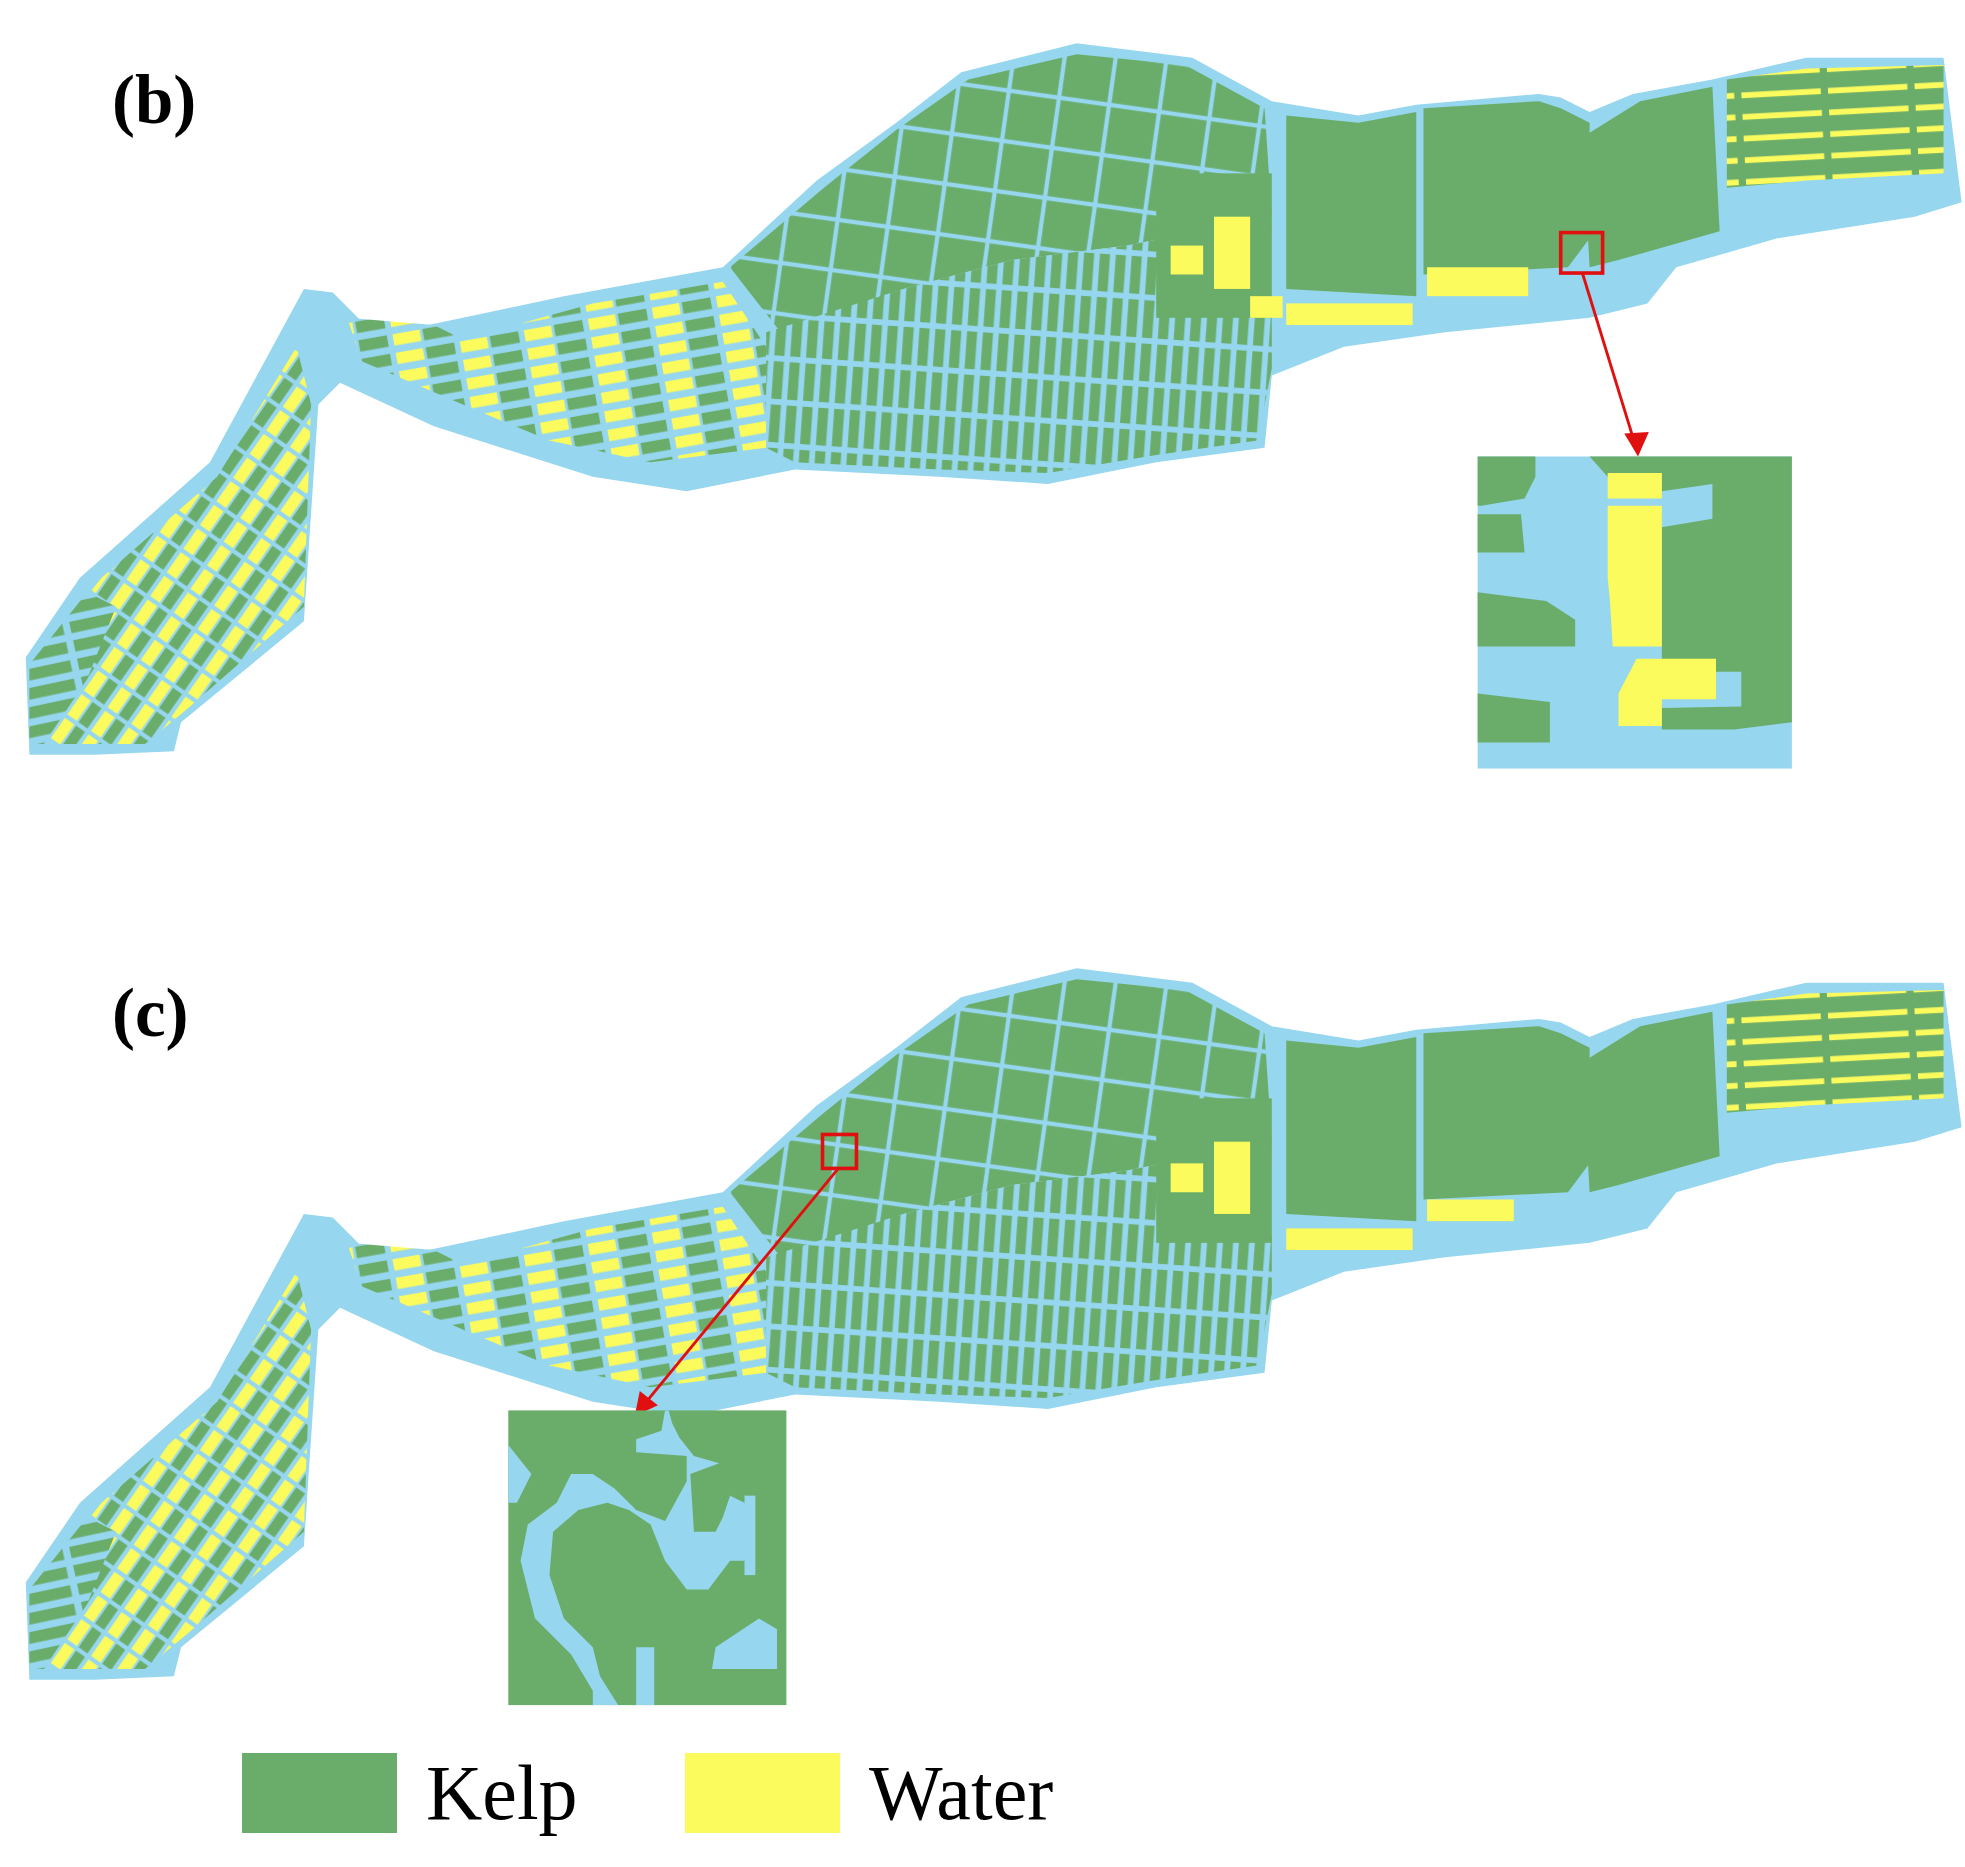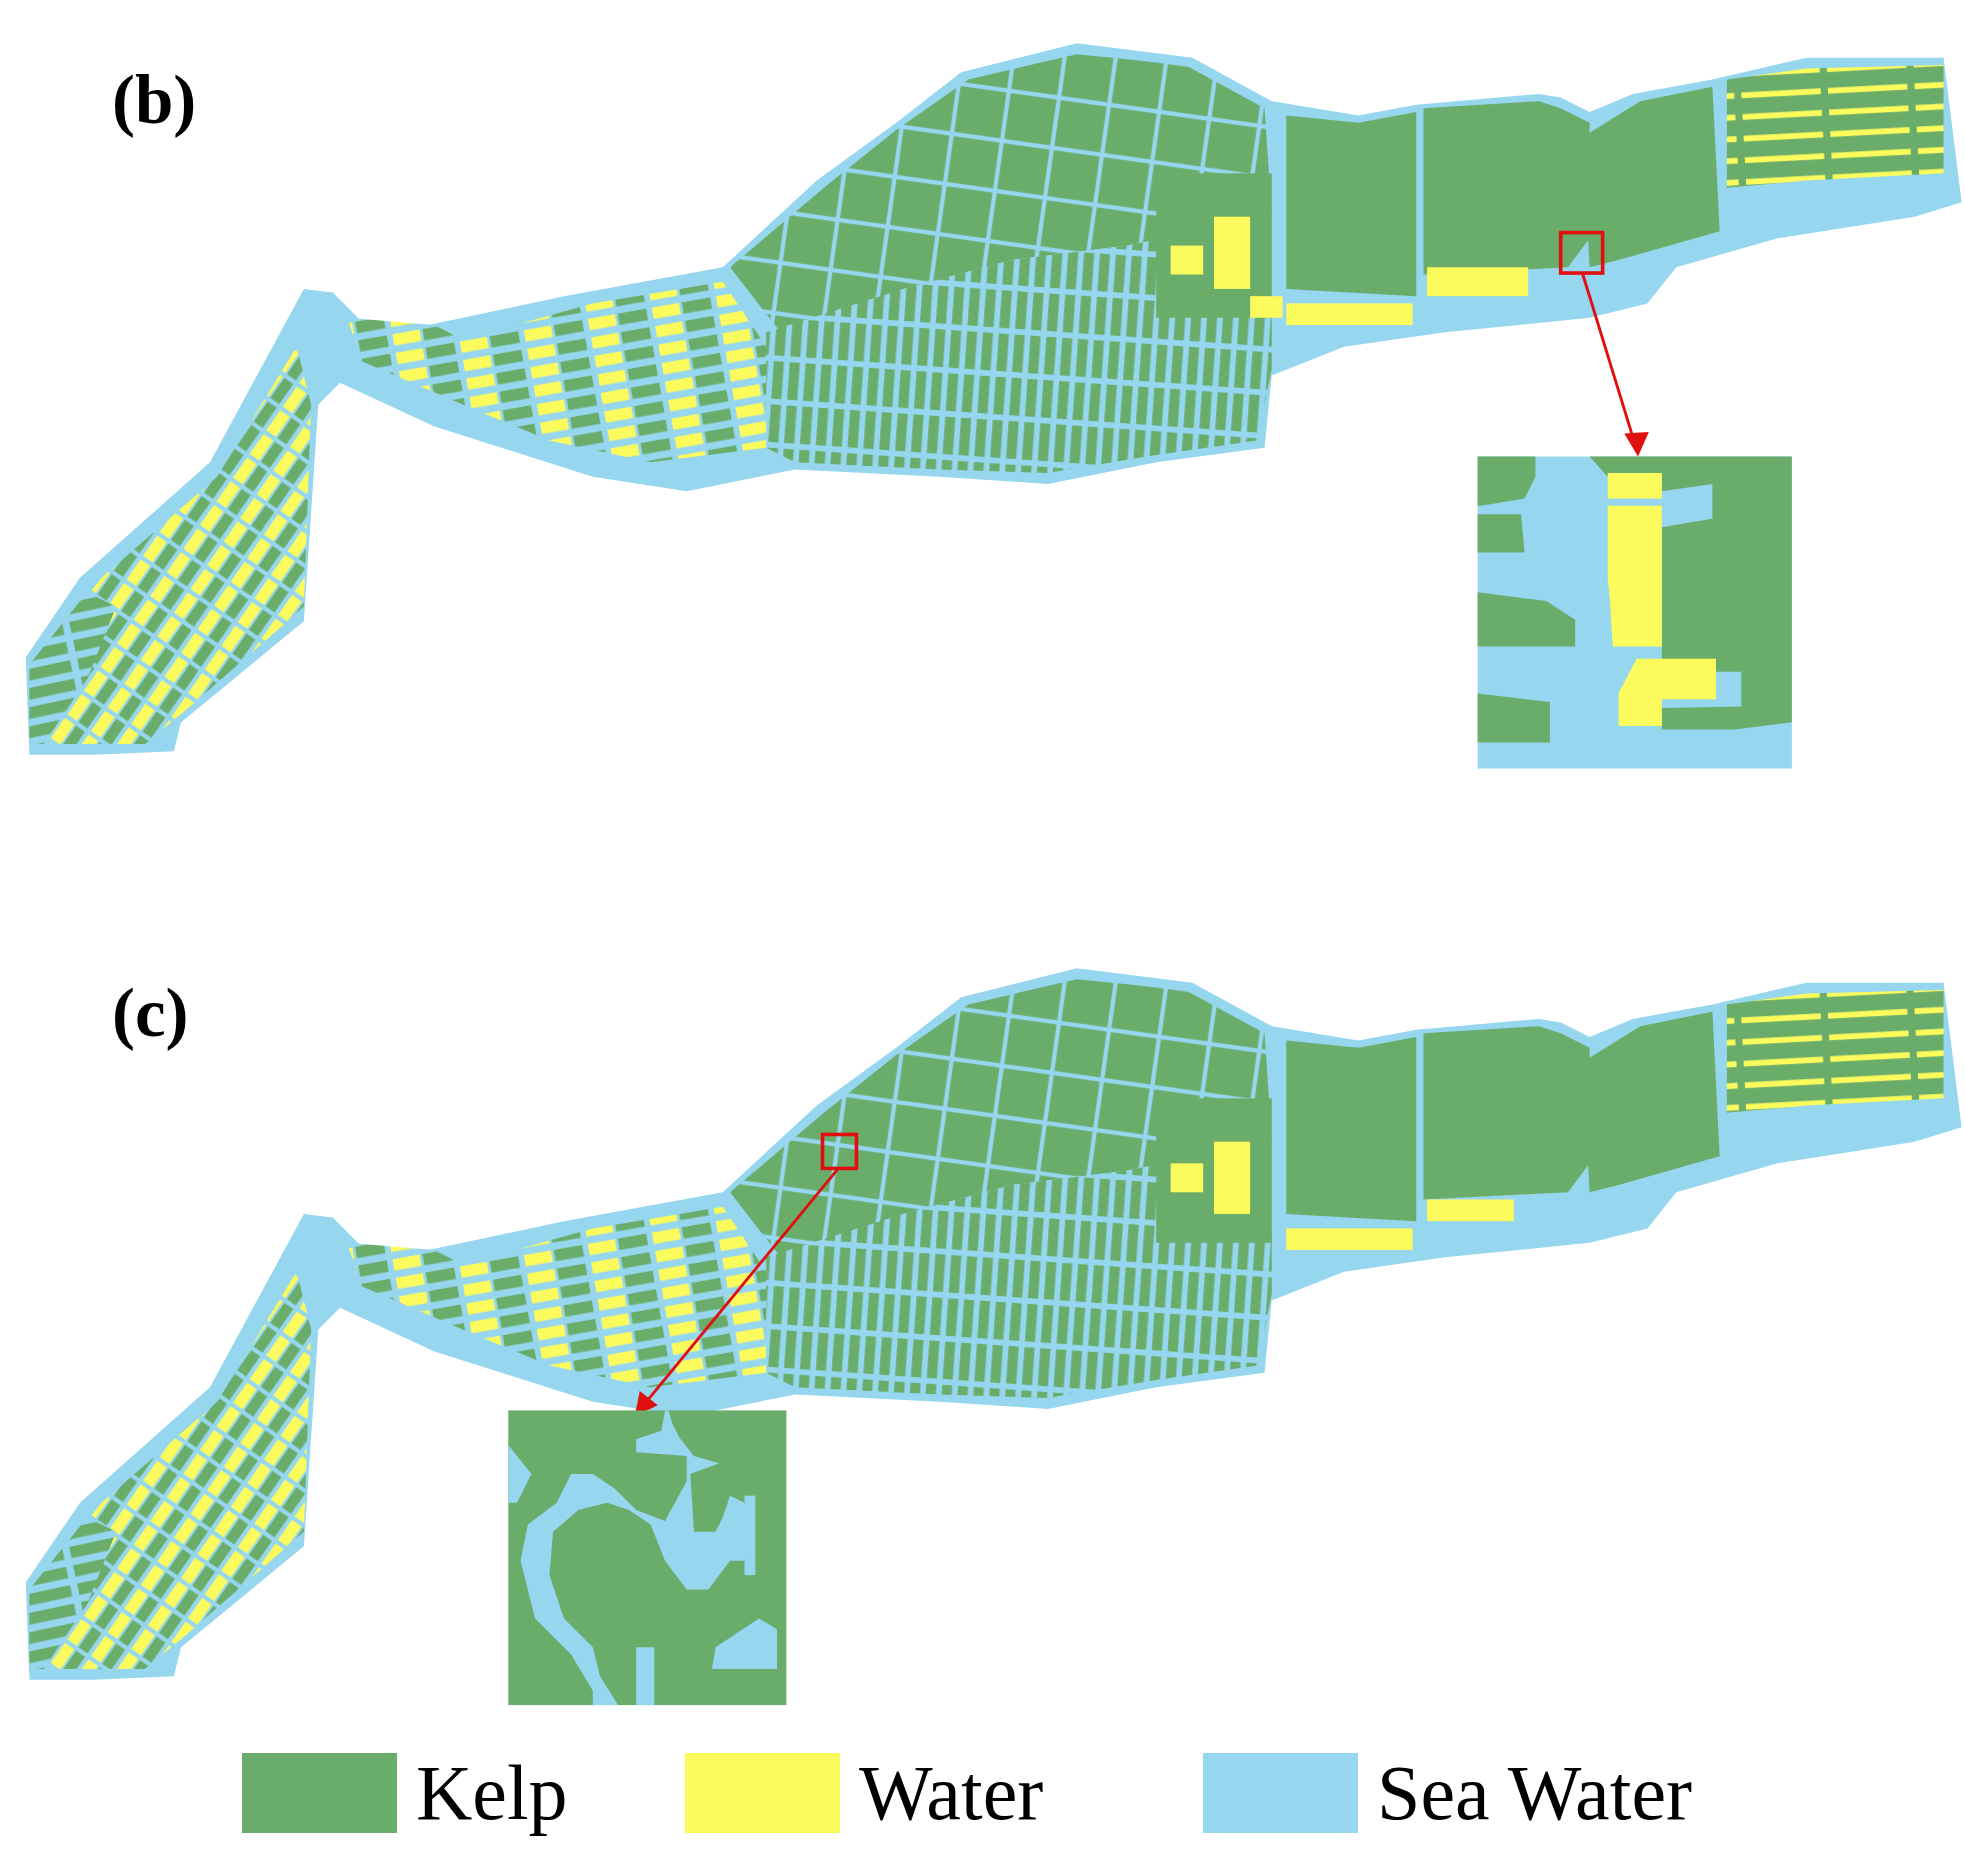--- a/index.html
+++ b/index.html
@@ -3,21 +3,21 @@
 <meta charset="utf-8">
 <style>
   html, body { margin:0; padding:0; background:#ffffff; }
   body { width:1965px; height:1868px; position:relative; overflow:hidden;
          font-family:"Liberation Serif","DejaVu Serif",serif; }
   .panel-label { position:absolute; font-weight:bold; font-size:69px; color:#000; line-height:1; }
   svg.map { position:absolute; left:0; }
   .legend { position:absolute; top:1749px; left:0; width:1965px; height:87px; }
   .legend-item { position:absolute; top:0; height:87px; display:flex; align-items:center; }
   .swatch { width:155px; height:80px; display:inline-block; }
-  .legend-label { font-size:78px; color:#000; margin-left:19px; line-height:1; }
+  .legend-label { font-size:78px; color:#000; margin-left:29px; line-height:1; }
 </style>
 </head>
 <body>
 
 <div class="panel-label" style="left:112px; top:66px;">(b)</div>
 <div class="panel-label" style="left:112px; top:979px;">(c)</div>
 
 <svg class="map" style="top:0;" width="1965" height="809" viewBox="0 0 2719 1120">
   <defs>
     <pattern id="stripesV" width="22" height="60" patternUnits="userSpaceOnUse" patternTransform="rotate(4)">
@@ -120,18 +120,14 @@
 
 <div class="legend">
   <div class="legend-item" style="left:242px;">
     <span class="swatch" style="background:#6aad6a;"></span>
     <span class="legend-label">Kelp</span>
   </div>
   <div class="legend-item" style="left:685px;">
     <span class="swatch" style="background:#fbfb5d;"></span>
     <span class="legend-label">Water</span>
   </div>
-  <div class="legend-item" style="left:1203px;">
-    <span class="swatch" style="background:#96d6ef;"></span>
-    <span class="legend-label">Sea Water</span>
-  </div>
 </div>
 
 
 </body></html>

